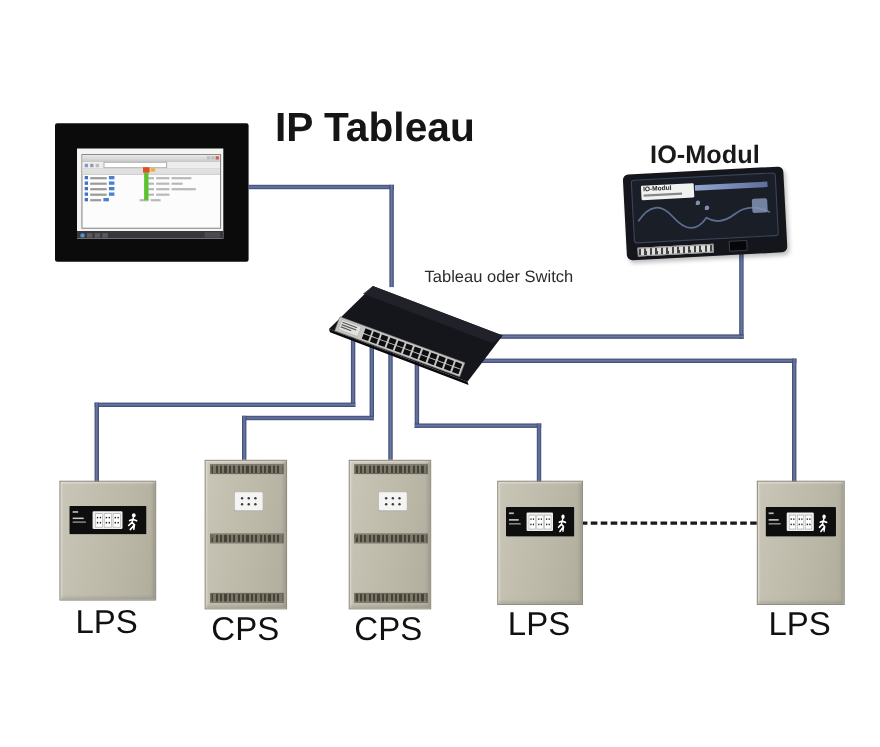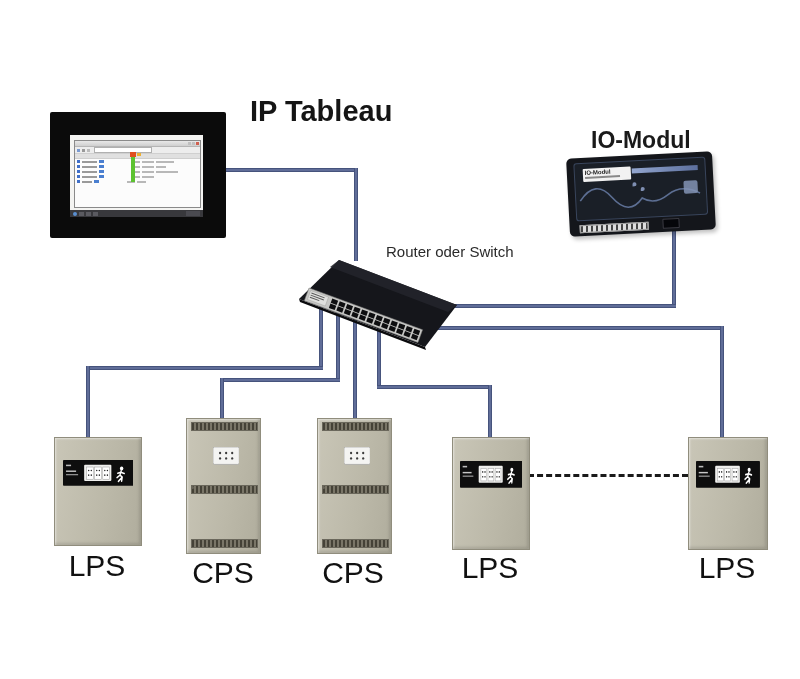--- a/index.html
+++ b/index.html
@@ -1,20 +1,20 @@
 <!DOCTYPE html>
 <html><head>
 <meta charset="utf-8">
 <style>
   html,body{margin:0;padding:0;background:#fff;}
   .stage{position:relative;width:800px;height:679px;background:#fff;overflow:hidden;
          font-family:"Liberation Sans", sans-serif;}
 
   
-  .title{position:absolute;left:250px;top:95px;font-size:29px;font-weight:bold;color:#151515;z-index:3;}
+  .title{position:absolute;left:250px;top:95px;font-size:37px;font-weight:bold;color:#151515;z-index:3;}
   .ioheading{position:absolute;left:591px;top:127px;font-size:23px;font-weight:bold;color:#1a1a1a;z-index:3;}
   .swlabel{position:absolute;left:386px;top:243px;font-size:15px;color:#2a2a2a;z-index:3;}
   .cab-label{position:absolute;font-size:30px;color:#111;text-align:center;z-index:3;}
 
   
   .cable{position:absolute;z-index:1;}
   .cable-h{height:4px;background:linear-gradient(to bottom,#39466e,#6d7aa6,#39466e);}
   .cable-v{width:4px;background:linear-gradient(to right,#39466e,#6d7aa6,#39466e);}
   .dashline{position:absolute;left:528px;top:474px;width:160px;height:0;
             border-top:3px dashed #1a1a1a;z-index:1;}
@@ -78,21 +78,21 @@
   .cps-panel svg{width:100%;height:100%;display:block;}
   .handle{position:absolute;left:4px;top:50%;width:3px;height:3px;background:#6a675b;border-radius:50%;}
 </style>
 </head>
 <body>
 
 <div class="stage">
 
   <div class="title">IP Tableau</div>
   <div class="ioheading">IO-Modul</div>
-  <div class="swlabel">Router oder Switch</div>
+  <div class="swlabel">Tableau oder Switch</div>
 
   <div class="cable cable-h" style="left:226px;top:168px;width:132px;"></div>
   <div class="cable cable-v" style="left:354px;top:168px;height:93px;"></div>
   <div class="cable cable-v" style="left:672px;top:230px;height:78px;"></div>
   <div class="cable cable-h" style="left:440px;top:304px;width:236px;"></div>
   <div class="cable cable-h" style="left:410px;top:326px;width:314px;"></div>
   <div class="cable cable-v" style="left:720px;top:326px;height:113px;"></div>
   <div class="cable cable-v" style="left:319px;top:300px;height:70px;"></div>
   <div class="cable cable-h" style="left:86px;top:366px;width:237px;"></div>
   <div class="cable cable-v" style="left:86px;top:366px;height:73px;"></div>

